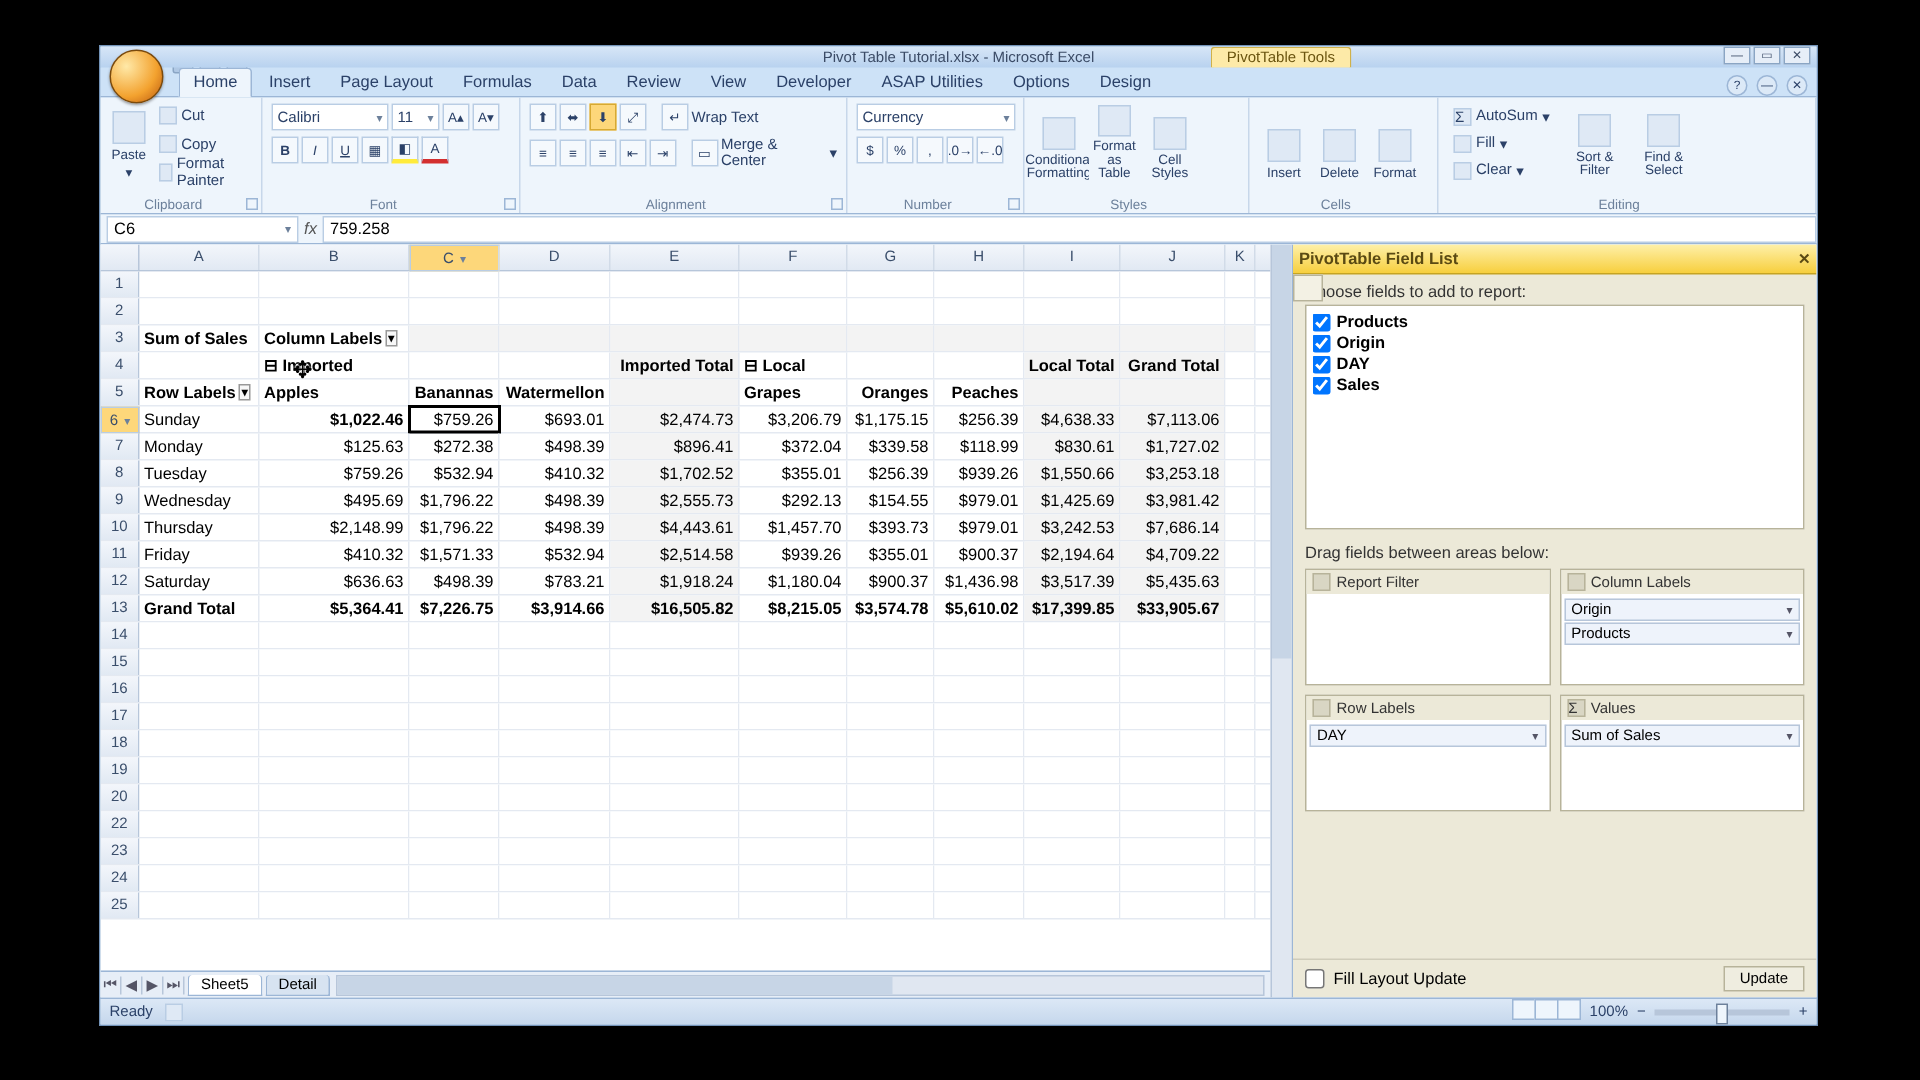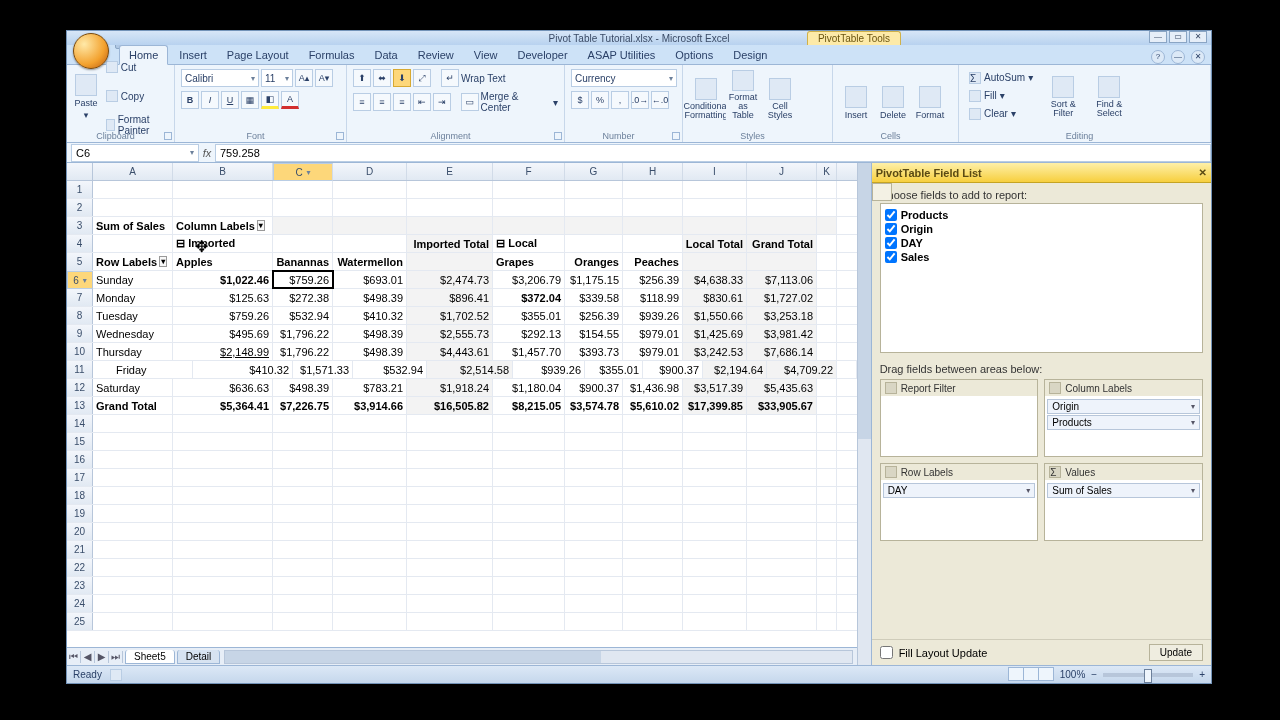--- a/index.html
+++ b/index.html
@@ -141,21 +141,21 @@
   </div>
 
   <div class="ribbon">
 
     <div class="group" style="width:108px">
       <div class="grow" style="height:58px">
         <div class="btn-lg">
           <div class="ico"></div>
           <span>Paste</span>▾
         </div>
-        <div style="display:flex;flex-direction:column;gap:12px">
+        <div style="display:flex;flex-direction:column;gap:2px">
           <div class="btn-sm">
               <span class="ico"></span>
               <span>Cut</span>
             </div>
           <div class="btn-sm">
               <span class="ico"></span>
               <span>Copy</span>
             </div>
           <div class="btn-sm">
               <span class="ico"></span>
@@ -401,21 +401,21 @@
             <div class="cell tot" style="width: 70px;">$7,113.06</div>
             <div class="cell white" style="width: 20px;"></div>
           </div>
           <div class="row">
             <div class="rn">7</div>
             <div class="cell l" style="width: 80px;">Monday</div>
             <div class="cell " style="width: 100px;">$125.63</div>
             <div class="cell " style="width: 60px;">$272.38</div>
             <div class="cell " style="width: 74px;">$498.39</div>
             <div class="cell tot" style="width: 86px;">$896.41</div>
-            <div class="cell " style="width: 72px; font-weight: bold;">$372.04</div>
+            <div class="cell " style="width: 72px;">$372.04</div>
             <div class="cell " style="width: 58px;">$339.58</div>
             <div class="cell " style="width: 60px;">$118.99</div>
             <div class="cell tot" style="width: 64px;">$830.61</div>
             <div class="cell tot" style="width: 70px;">$1,727.02</div>
             <div class="cell white" style="width: 20px;"></div>
           </div>
           <div class="row">
             <div class="rn">8</div>
             <div class="cell l" style="width: 80px;">Tuesday</div>
             <div class="cell " style="width: 100px;">$759.26</div>
@@ -439,34 +439,34 @@
             <div class="cell " style="width: 72px;">$292.13</div>
             <div class="cell " style="width: 58px;">$154.55</div>
             <div class="cell " style="width: 60px;">$979.01</div>
             <div class="cell tot" style="width: 64px;">$1,425.69</div>
             <div class="cell tot" style="width: 70px;">$3,981.42</div>
             <div class="cell white" style="width: 20px;"></div>
           </div>
           <div class="row">
             <div class="rn">10</div>
             <div class="cell l" style="width: 80px;">Thursday</div>
-            <div class="cell " style="width: 100px; text-decoration: underline;">$2,148.99</div>
+            <div class="cell " style="width: 100px;">$2,148.99</div>
             <div class="cell " style="width: 60px;">$1,796.22</div>
             <div class="cell " style="width: 74px;">$498.39</div>
             <div class="cell tot" style="width: 86px;">$4,443.61</div>
             <div class="cell " style="width: 72px;">$1,457.70</div>
             <div class="cell " style="width: 58px;">$393.73</div>
             <div class="cell " style="width: 60px;">$979.01</div>
             <div class="cell tot" style="width: 64px;">$3,242.53</div>
             <div class="cell tot" style="width: 70px;">$7,686.14</div>
             <div class="cell white" style="width: 20px;"></div>
           </div>
           <div class="row">
             <div class="rn">11</div>
-            <div class="cell l" style="width: 80px; margin-left: 20px;">Friday</div>
+            <div class="cell l" style="width: 80px;">Friday</div>
             <div class="cell " style="width: 100px;">$410.32</div>
             <div class="cell " style="width: 60px;">$1,571.33</div>
             <div class="cell " style="width: 74px;">$532.94</div>
             <div class="cell tot" style="width: 86px;">$2,514.58</div>
             <div class="cell " style="width: 72px;">$939.26</div>
             <div class="cell " style="width: 58px;">$355.01</div>
             <div class="cell " style="width: 60px;">$900.37</div>
             <div class="cell tot" style="width: 64px;">$2,194.64</div>
             <div class="cell tot" style="width: 70px;">$4,709.22</div>
             <div class="cell white" style="width: 20px;"></div>
@@ -591,34 +591,20 @@
             <div class="cell white" style="width: 74px;"></div>
             <div class="cell white" style="width: 86px;"></div>
             <div class="cell white" style="width: 72px;"></div>
             <div class="cell white" style="width: 58px;"></div>
             <div class="cell white" style="width: 60px;"></div>
             <div class="cell white" style="width: 64px;"></div>
             <div class="cell white" style="width: 70px;"></div>
             <div class="cell white" style="width: 20px;"></div>
           </div>
           <div class="row">
-            <div class="rn">21</div>
-            <div class="cell white" style="width: 80px;"></div>
-            <div class="cell white" style="width: 100px;"></div>
-            <div class="cell white" style="width: 60px;"></div>
-            <div class="cell white" style="width: 74px;"></div>
-            <div class="cell white" style="width: 86px;"></div>
-            <div class="cell white" style="width: 72px;"></div>
-            <div class="cell white" style="width: 58px;"></div>
-            <div class="cell white" style="width: 60px;"></div>
-            <div class="cell white" style="width: 64px;"></div>
-            <div class="cell white" style="width: 70px;"></div>
-            <div class="cell white" style="width: 20px;"></div>
-          </div>
-          <div class="row">
             <div class="rn">22</div>
             <div class="cell white" style="width: 80px;"></div>
             <div class="cell white" style="width: 100px;"></div>
             <div class="cell white" style="width: 60px;"></div>
             <div class="cell white" style="width: 74px;"></div>
             <div class="cell white" style="width: 86px;"></div>
             <div class="cell white" style="width: 72px;"></div>
             <div class="cell white" style="width: 58px;"></div>
             <div class="cell white" style="width: 60px;"></div>
             <div class="cell white" style="width: 64px;"></div>

